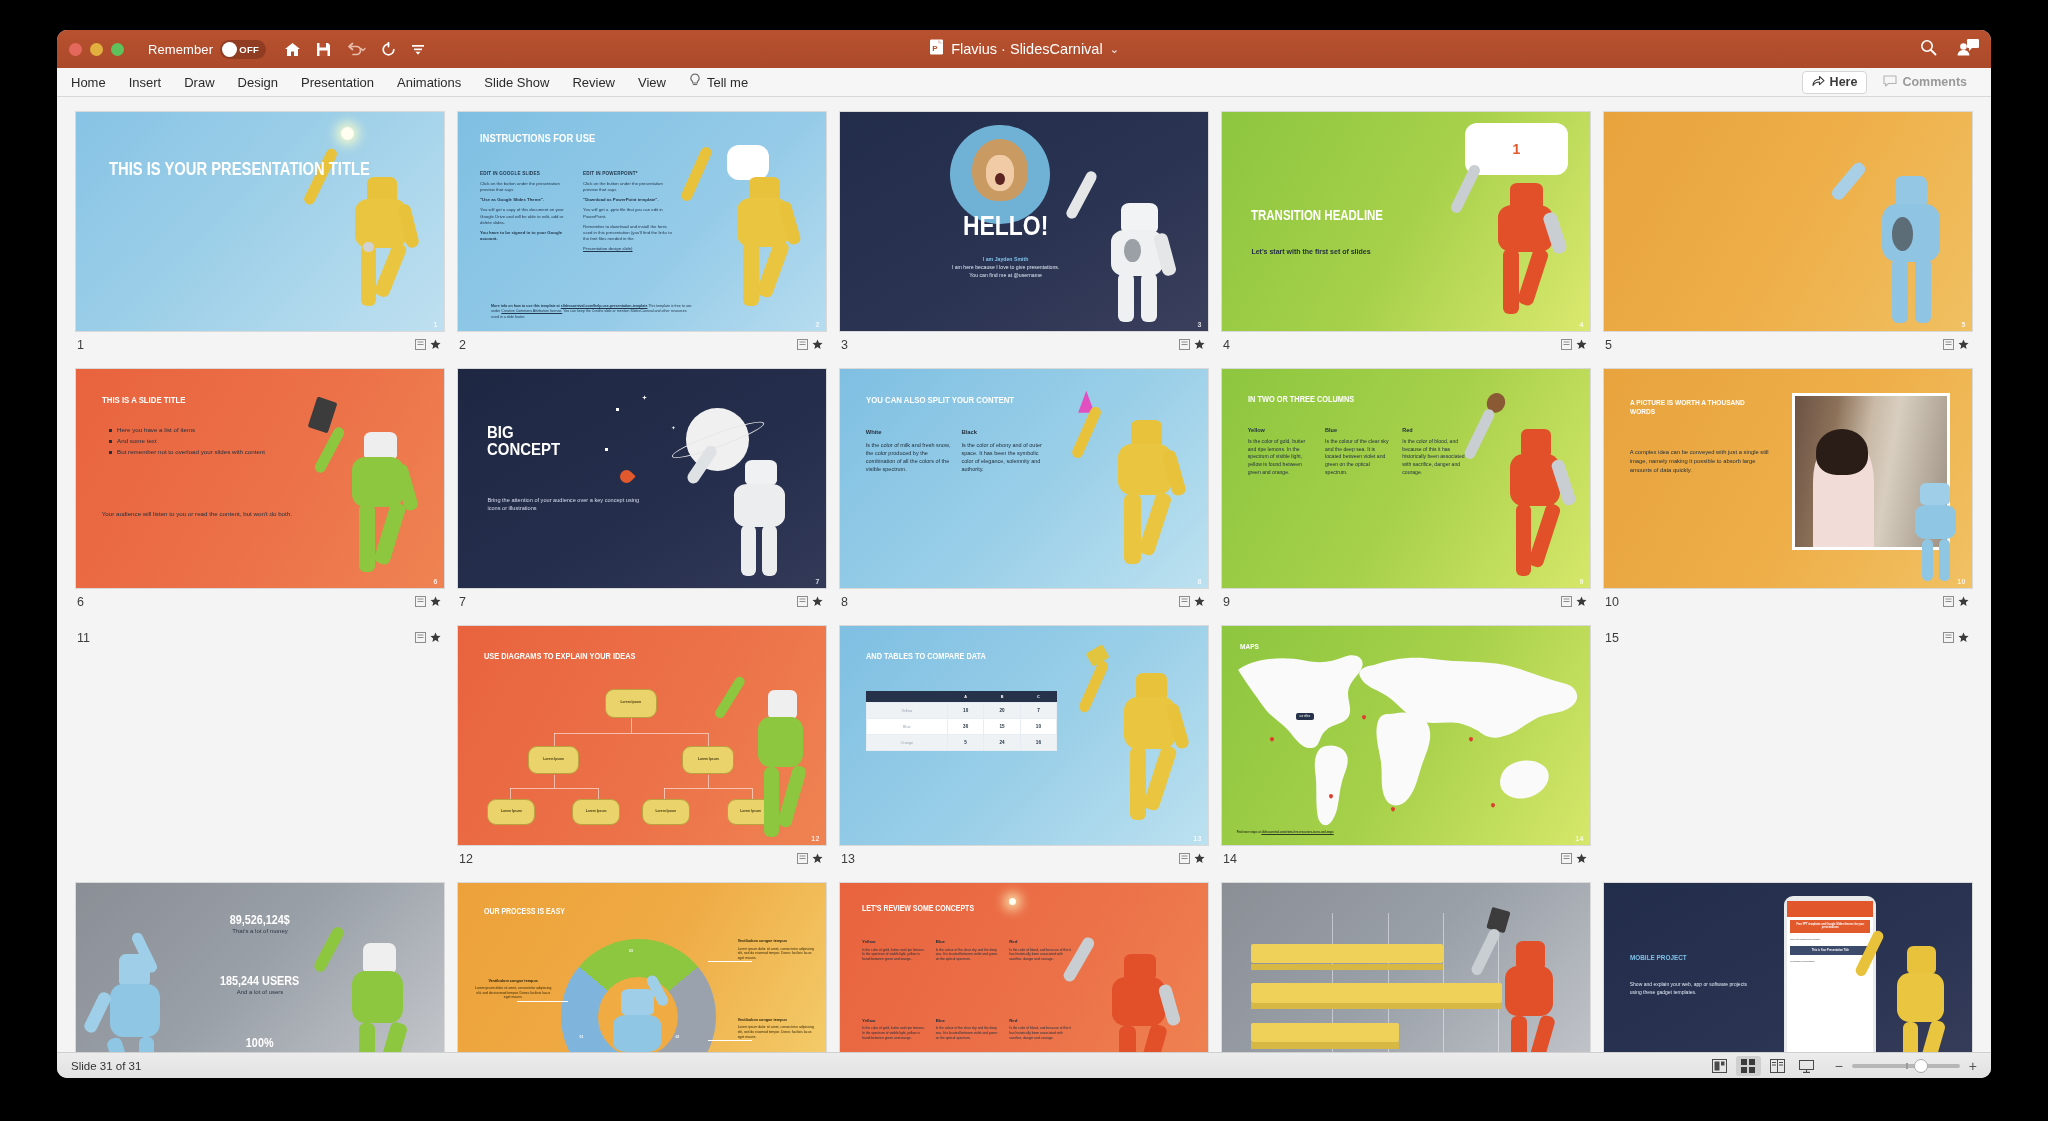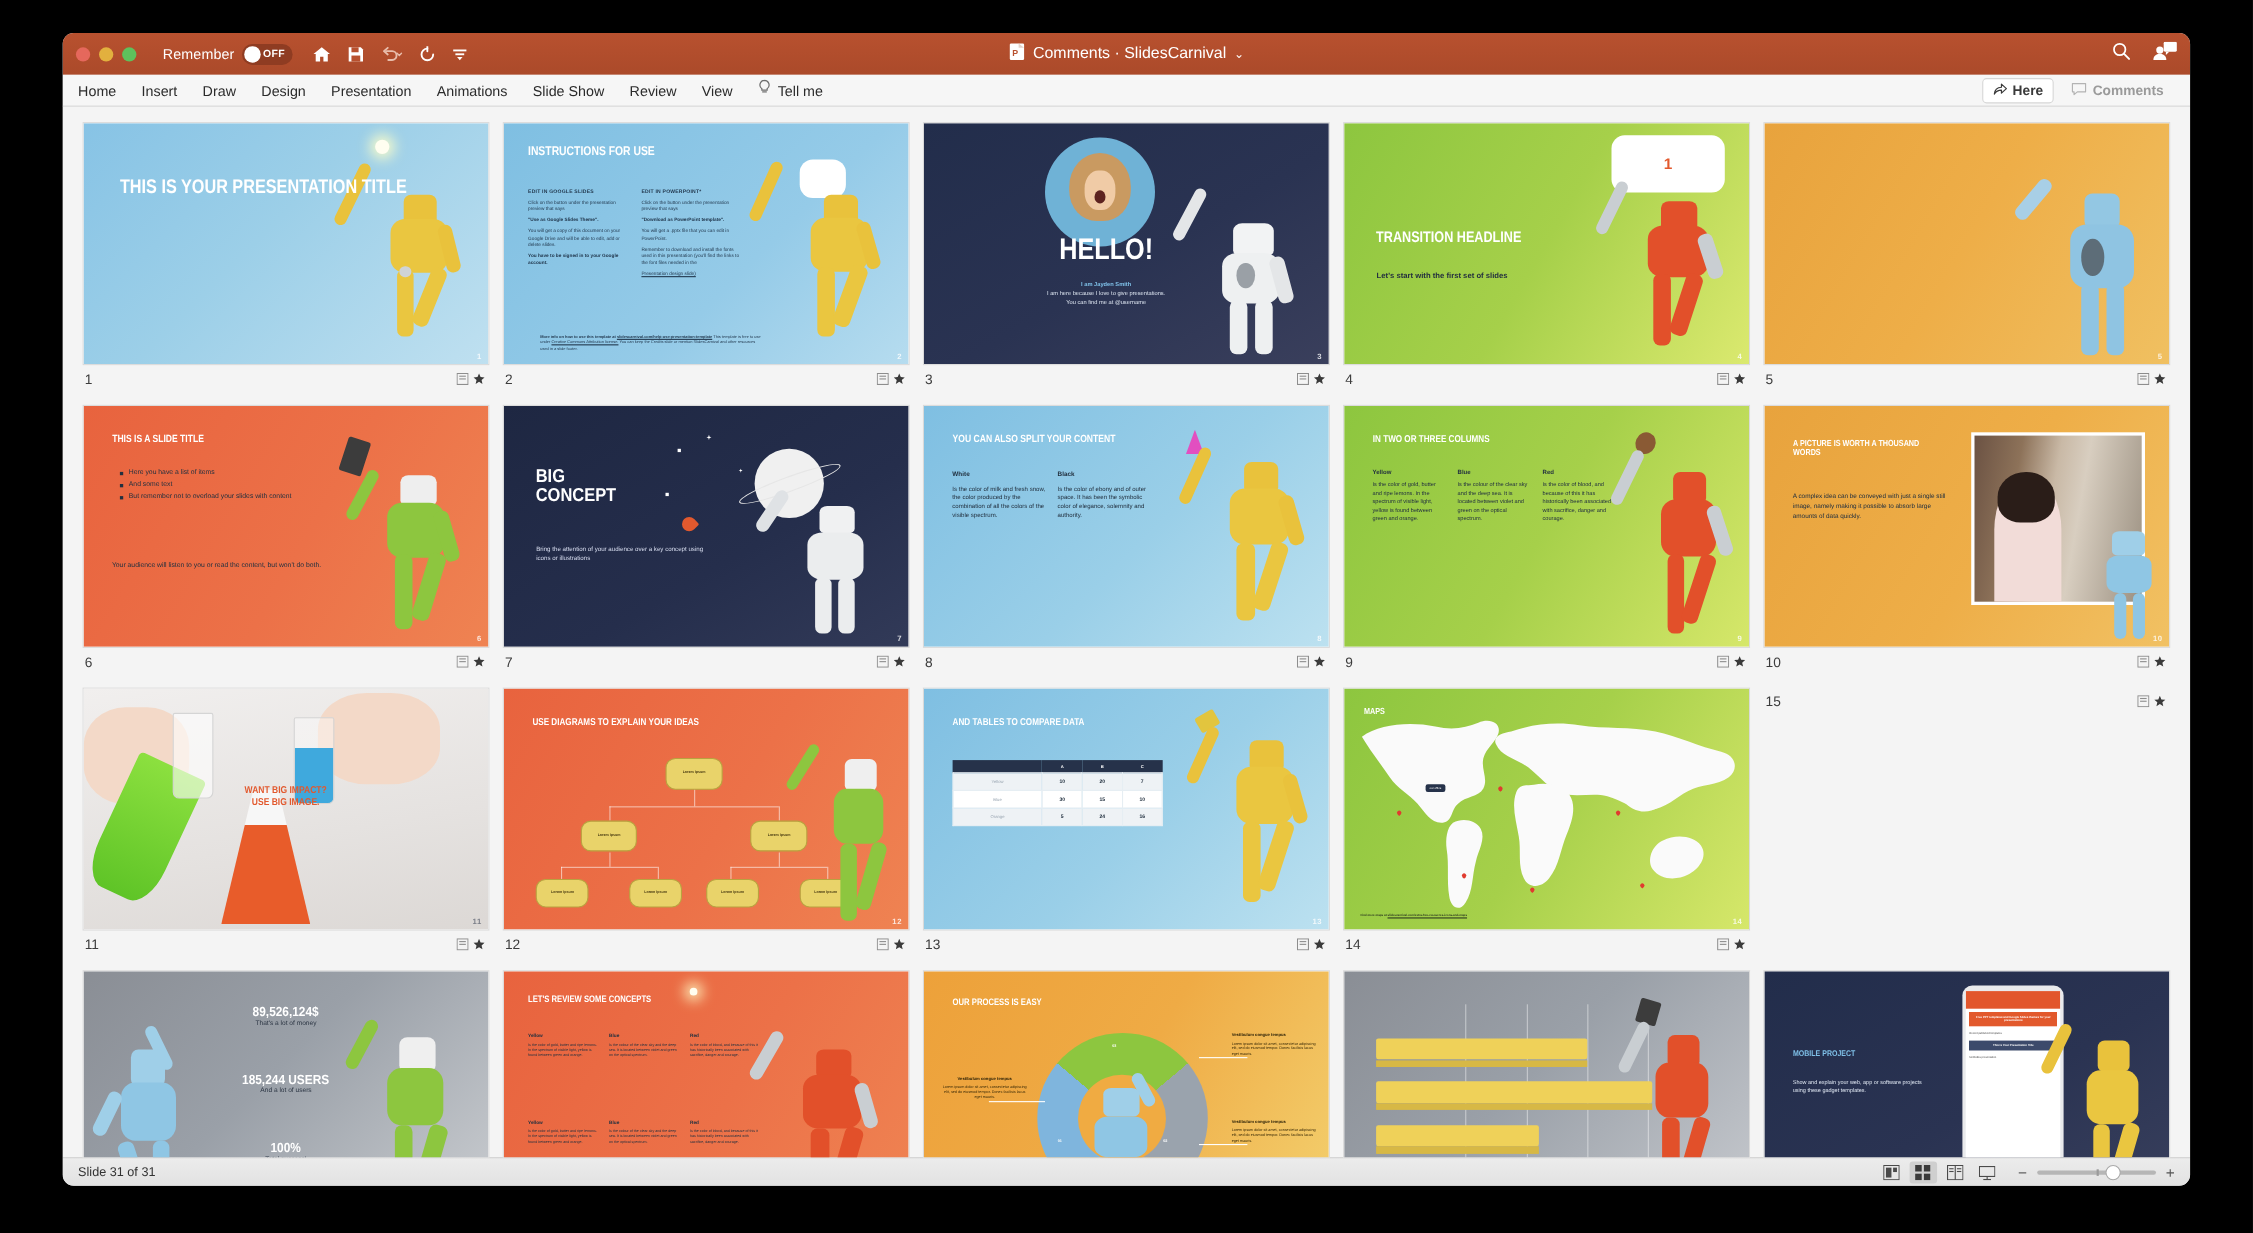--- a/index.html
+++ b/index.html
@@ -426,21 +426,21 @@
     </div>
 
     <div class="doc-title">
       <span>
         <svg width="15" height="16" viewBox="0 0 15 16">
             <rect x="1" y="0.5" width="13" height="15" rx="1.2" fill="#fff"></rect>
             <path d="M9 0.5v4h5" fill="#e3d3cb"></path>
             <text x="3.2" y="11.8" font-family="Liberation Sans" font-size="8" font-weight="bold" fill="#b8512f">P</text>
           </svg>
       </span>
-      <span class="name">Comments · SlidesCarnival</span>
+      <span class="name">Flavius · SlidesCarnival</span>
       <span class="chev">⌄</span>
     </div>
 
     <div class="tb-right">
       <span>
         <svg width="17" height="17" viewBox="0 0 17 17">
             <circle cx="7" cy="7" r="5.2" stroke="#fff" stroke-width="1.6" fill="none"></circle>
             <path d="M11 11l4.5 4.5" stroke="#fff" stroke-width="1.8" stroke-linecap="round"></path>
           </svg>
       </span>
@@ -877,35 +877,20 @@
                 <rect x="2.5" y="5" width="6" height="1" fill="#8d8d8d"></rect>
               </svg>
             <svg width="11" height="11" viewBox="0 0 11 11">
                 <path d="M5.5 0.5 6.9 3.8l3.6.3-2.7 2.4.8 3.5-3.1-1.9-3.1 1.9.8-3.5L.5 4.1l3.6-.3z" fill="#3a3a3a"></path>
               </svg>
           </span>
         </div>
       </div>
 
       <div class="cell">
-        <div class="thumb">
-          <div class="sl s11">
-            <div class="hand" style="left:0%; top:8%; width:26%; height:40%;"></div>
-            <div class="flaskG"></div>
-            <div class="hand" style="left:58%; top:2%; width:30%; height:38%;"></div>
-            <div class="tube" style="left:22%; top:10%;"></div>
-            <div class="tube blue" style="left:52%; top:12%;"></div>
-            <div class="flaskR"></div>
-            <div class="t">
-              <div>WANT BIG IMPACT?</div>
-              <div>USE BIG IMAGE.</div>
-            </div>
-            <div class="page-no dark">11</div>
-          </div>
-        </div>
         <div class="meta">
           <span class="num">11</span>
           <span class="icons">
             <svg width="11" height="11" viewBox="0 0 11 11">
                 <rect x="0.5" y="0.5" width="10" height="10" stroke="#8d8d8d" fill="none"></rect>
                 <rect x="2.5" y="2.5" width="6" height="1" fill="#8d8d8d"></rect>
                 <rect x="2.5" y="5" width="6" height="1" fill="#8d8d8d"></rect>
               </svg>
             <svg width="11" height="11" viewBox="0 0 11 11">
                 <path d="M5.5 0.5 6.9 3.8l3.6.3-2.7 2.4.8 3.5-3.1-1.9-3.1 1.9.8-3.5L.5 4.1l3.6-.3z" fill="#3a3a3a"></path>
@@ -1112,20 +1097,57 @@
               <div class="l">Total success!</div>
             </div>
 
           </div>
         </div>
 
       </div>
 
       <div class="cell">
         <div class="thumb">
+          <div class="sl s17">
+            <div class="t sl-title">OUR PROCESS IS EASY</div>
+            <div class="donut">
+              <div class="num" style="left:12%; top:62%;">01</div>
+              <div class="num" style="left:74%; top:62%;">02</div>
+              <div class="num" style="left:44%; top:6%;">03</div>
+              <div class="hole"></div>
+            </div>
+            <div class="bot" style="left:36%; top:42%; width:26%; height:54%;">
+              <div class="arm" style="left:64%; top:0%; width:12%; height:28%; background:#9fcfe8; transform:rotate(-28deg);"></div>
+              <div class="head" style="left:32%; top:12%; width:34%; height:22%; background:#9fcfe8;"></div>
+              <div class="torso" style="left:24%; top:34%; width:50%; height:32%; background:#8fc6e4;"></div>
+
+            </div>
+            <div class="lead" style="left:16%; top:54%; width:14%;"></div>
+            <div class="cap" style="left:4%; top:44%; width:22%; text-align:center;">
+              <div class="h">Vestibulum congue tempus</div>
+              <div>Lorem ipsum dolor sit amet, consectetur adipiscing elit, sed do eiusmod tempor. Donec facilisis lacus eget mauris.</div>
+            </div>
+            <div class="lead" style="left:68%; top:36%; width:12%;"></div>
+            <div class="cap" style="left:76%; top:26%; width:22%;">
+              <div class="h">Vestibulum congue tempus</div>
+              <div>Lorem ipsum dolor sit amet, consectetur adipiscing elit, sed do eiusmod tempor. Donec facilisis lacus eget mauris.</div>
+            </div>
+            <div class="lead" style="left:68%; top:72%; width:12%;"></div>
+            <div class="cap" style="left:76%; top:62%; width:22%;">
+              <div class="h">Vestibulum congue tempus</div>
+              <div>Lorem ipsum dolor sit amet, consectetur adipiscing elit, sed do eiusmod tempor. Donec facilisis lacus eget mauris.</div>
+            </div>
+
+          </div>
+        </div>
+
+      </div>
+
+      <div class="cell">
+        <div class="thumb">
           <div class="sl s18">
             <div class="bulb" style="left:46%; top:7%; width:7px; height:7px;"></div>
             <div class="bot" style="left:62%; top:24%; width:33%; height:74%;">
               <div class="arm" style="left:4%; top:0%; width:10%; height:30%; background:#c9ced2; transform:rotate(30deg);"></div>
               <div class="head" style="left:46%; top:12%; width:26%; height:16%; background:#e2502a;"></div>
               <div class="torso" style="left:36%; top:26%; width:44%; height:30%; background:#e2502a;"></div>
               <div class="arm" style="left:78%; top:30%; width:11%; height:26%; background:#c9ced2; transform:rotate(-16deg);"></div>
               <div class="leg" style="left:42%; top:56%; width:14%; height:42%; background:#e2502a;"></div>
               <div class="leg" style="left:62%; top:55%; width:14%; height:38%; background:#e2502a; transform:rotate(16deg);"></div>
             </div>
@@ -1146,57 +1168,20 @@
               <div class="h">Yellow</div>
               <div>Is the color of gold, butter and ripe lemons. In the spectrum of visible light, yellow is found between green and orange.</div>
             </div>
             <div class="col" style="left:26%; top:62%;">
               <div class="h">Blue</div>
               <div>Is the colour of the clear sky and the deep sea. It is located between violet and green on the optical spectrum.</div>
             </div>
             <div class="col" style="left:46%; top:62%;">
               <div class="h">Red</div>
               <div>Is the color of blood, and because of this it has historically been associated with sacrifice, danger and courage.</div>
-            </div>
-
-          </div>
-        </div>
-
-      </div>
-
-      <div class="cell">
-        <div class="thumb">
-          <div class="sl s17">
-            <div class="t sl-title">OUR PROCESS IS EASY</div>
-            <div class="donut">
-              <div class="num" style="left:12%; top:62%;">01</div>
-              <div class="num" style="left:74%; top:62%;">02</div>
-              <div class="num" style="left:44%; top:6%;">03</div>
-              <div class="hole"></div>
-            </div>
-            <div class="bot" style="left:36%; top:42%; width:26%; height:54%;">
-              <div class="arm" style="left:64%; top:0%; width:12%; height:28%; background:#9fcfe8; transform:rotate(-28deg);"></div>
-              <div class="head" style="left:32%; top:12%; width:34%; height:22%; background:#9fcfe8;"></div>
-              <div class="torso" style="left:24%; top:34%; width:50%; height:32%; background:#8fc6e4;"></div>
-
-            </div>
-            <div class="lead" style="left:16%; top:54%; width:14%;"></div>
-            <div class="cap" style="left:4%; top:44%; width:22%; text-align:center;">
-              <div class="h">Vestibulum congue tempus</div>
-              <div>Lorem ipsum dolor sit amet, consectetur adipiscing elit, sed do eiusmod tempor. Donec facilisis lacus eget mauris.</div>
-            </div>
-            <div class="lead" style="left:68%; top:36%; width:12%;"></div>
-            <div class="cap" style="left:76%; top:26%; width:22%;">
-              <div class="h">Vestibulum congue tempus</div>
-              <div>Lorem ipsum dolor sit amet, consectetur adipiscing elit, sed do eiusmod tempor. Donec facilisis lacus eget mauris.</div>
-            </div>
-            <div class="lead" style="left:68%; top:72%; width:12%;"></div>
-            <div class="cap" style="left:76%; top:62%; width:22%;">
-              <div class="h">Vestibulum congue tempus</div>
-              <div>Lorem ipsum dolor sit amet, consectetur adipiscing elit, sed do eiusmod tempor. Donec facilisis lacus eget mauris.</div>
             </div>
 
           </div>
         </div>
 
       </div>
 
       <div class="cell">
         <div class="thumb">
           <div class="sl s19">

